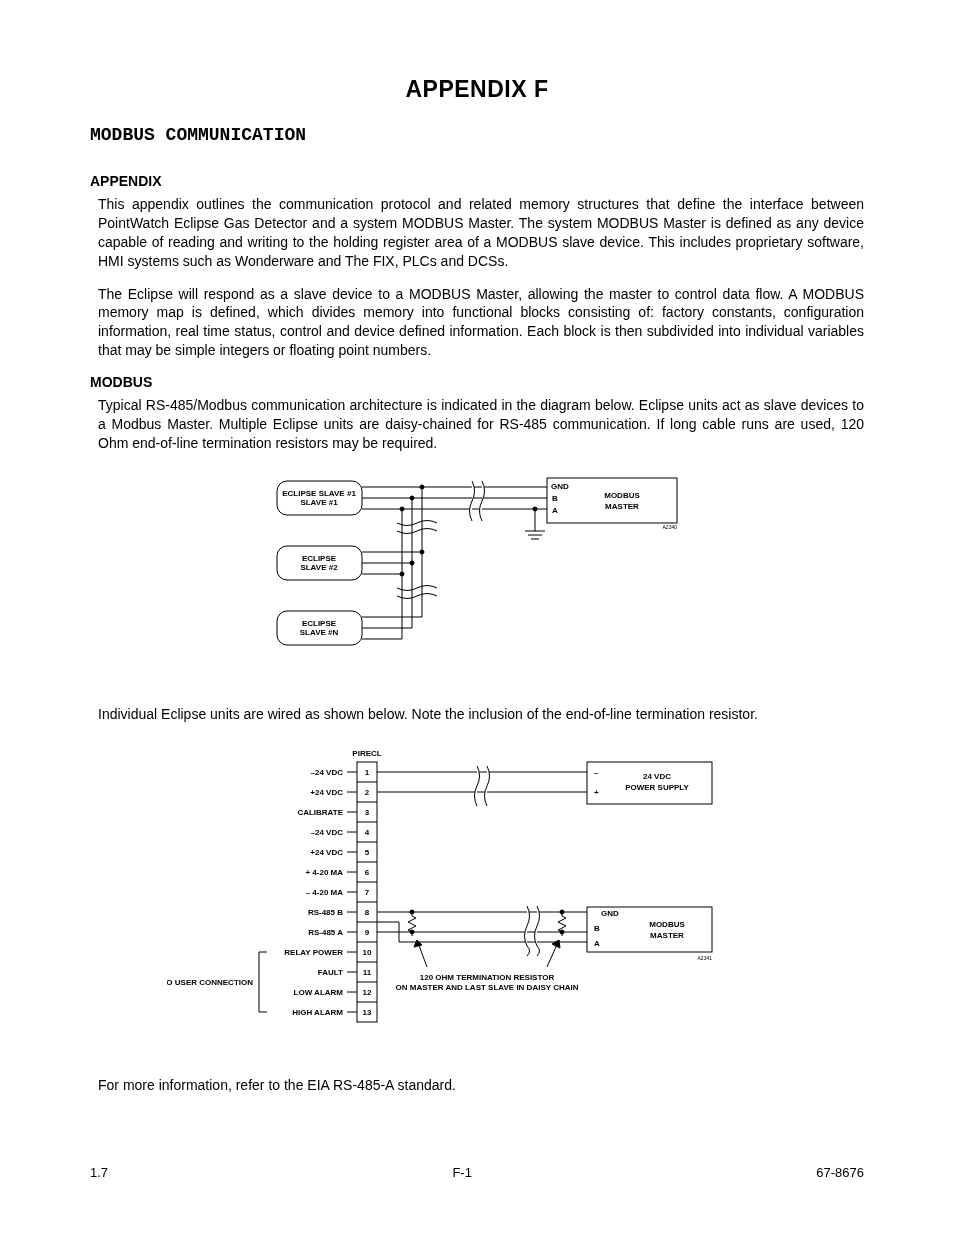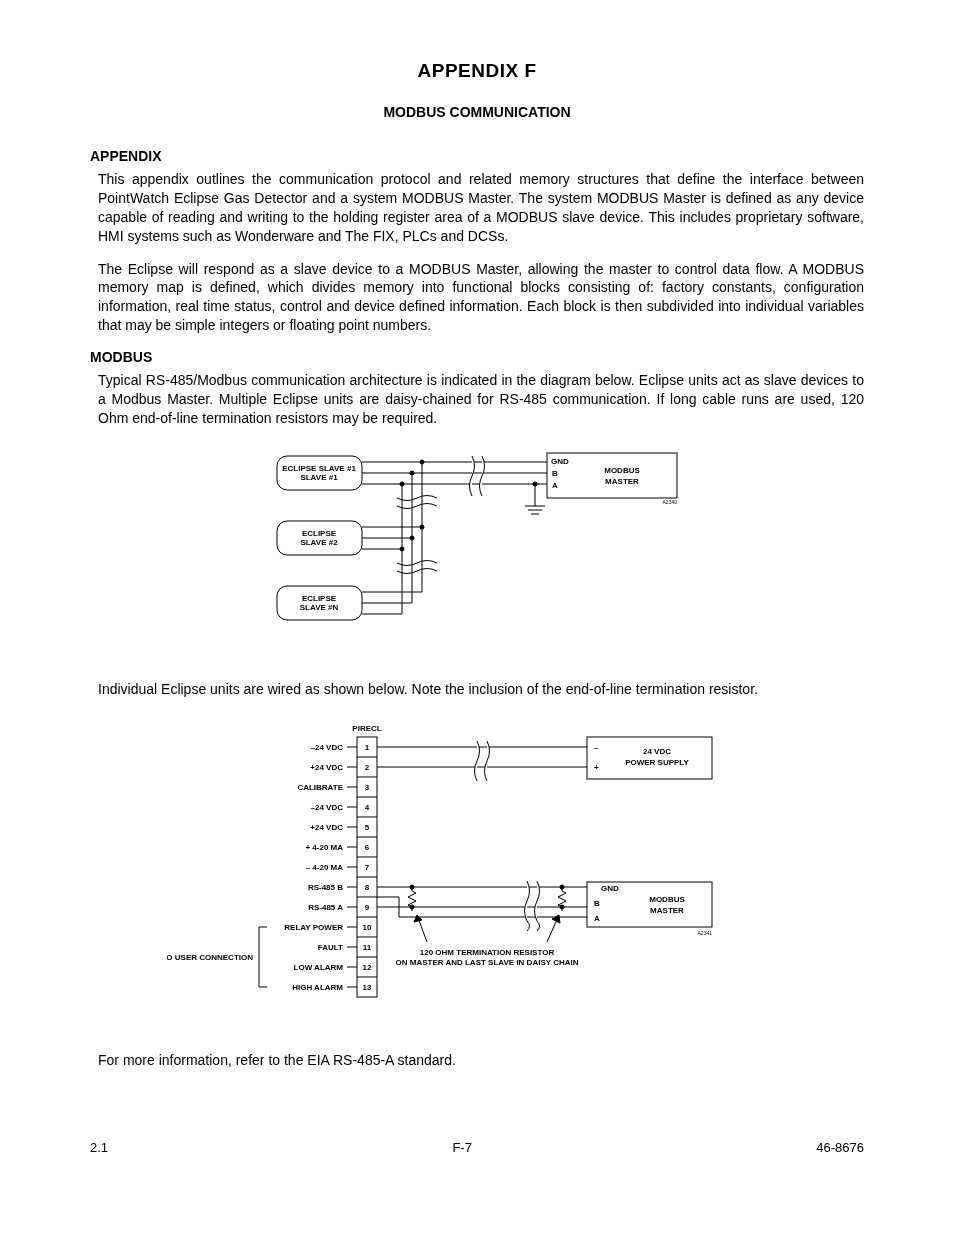--- a/index.html
+++ b/index.html
@@ -6,31 +6,31 @@
     font-family: Arial, Helvetica, sans-serif;
     font-size: 14px;
     color: #000;
     background: #fff;
     margin: 0;
     padding: 60px 90px 40px 90px;
     width: 954px;
     box-sizing: border-box;
   }
   h1 {
-    font-size: 19px;
+    font-size: 23px;
     font-weight: 900;
     text-align: center;
-    margin: 0 0 22px 0;
+    margin: 16px 0 22px 0;
     letter-spacing: 0.5px;
   }
   h2 {
-    font-size: 14px;
+    font-size: 18px;
     font-weight: bold;
-    text-align: center;
     margin: 0 0 28px 0;
+    font-family: Liberation Mono, monospace;
   }
   h3 {
     font-size: 14px;
     font-weight: bold;
     margin: 10px 0 6px 0;
   }
   p {
     margin: 0 0 14px 8px;
     text-align: justify;
     line-height: 1.35;
@@ -239,16 +239,16 @@
 
     <text x="320" y="238" text-anchor="middle">120 OHM TERMINATION RESISTOR</text>
     <text x="320" y="248" text-anchor="middle">ON MASTER AND LAST SLAVE IN DAISY CHAIN</text>
   </g>
   <text x="545" y="218" font-size="5" text-anchor="end">A2341</text>
 </svg>
 
 <p>For more information, refer to the EIA RS-485-A standard.</p>
 
 <div class="footer">
-  <span>2.1</span>
-  <span>F-7</span>
-  <span>46-8676</span>
+  <span>1.7</span>
+  <span>F-1</span>
+  <span>67-8676</span>
 </div>
 
 </body></html>

